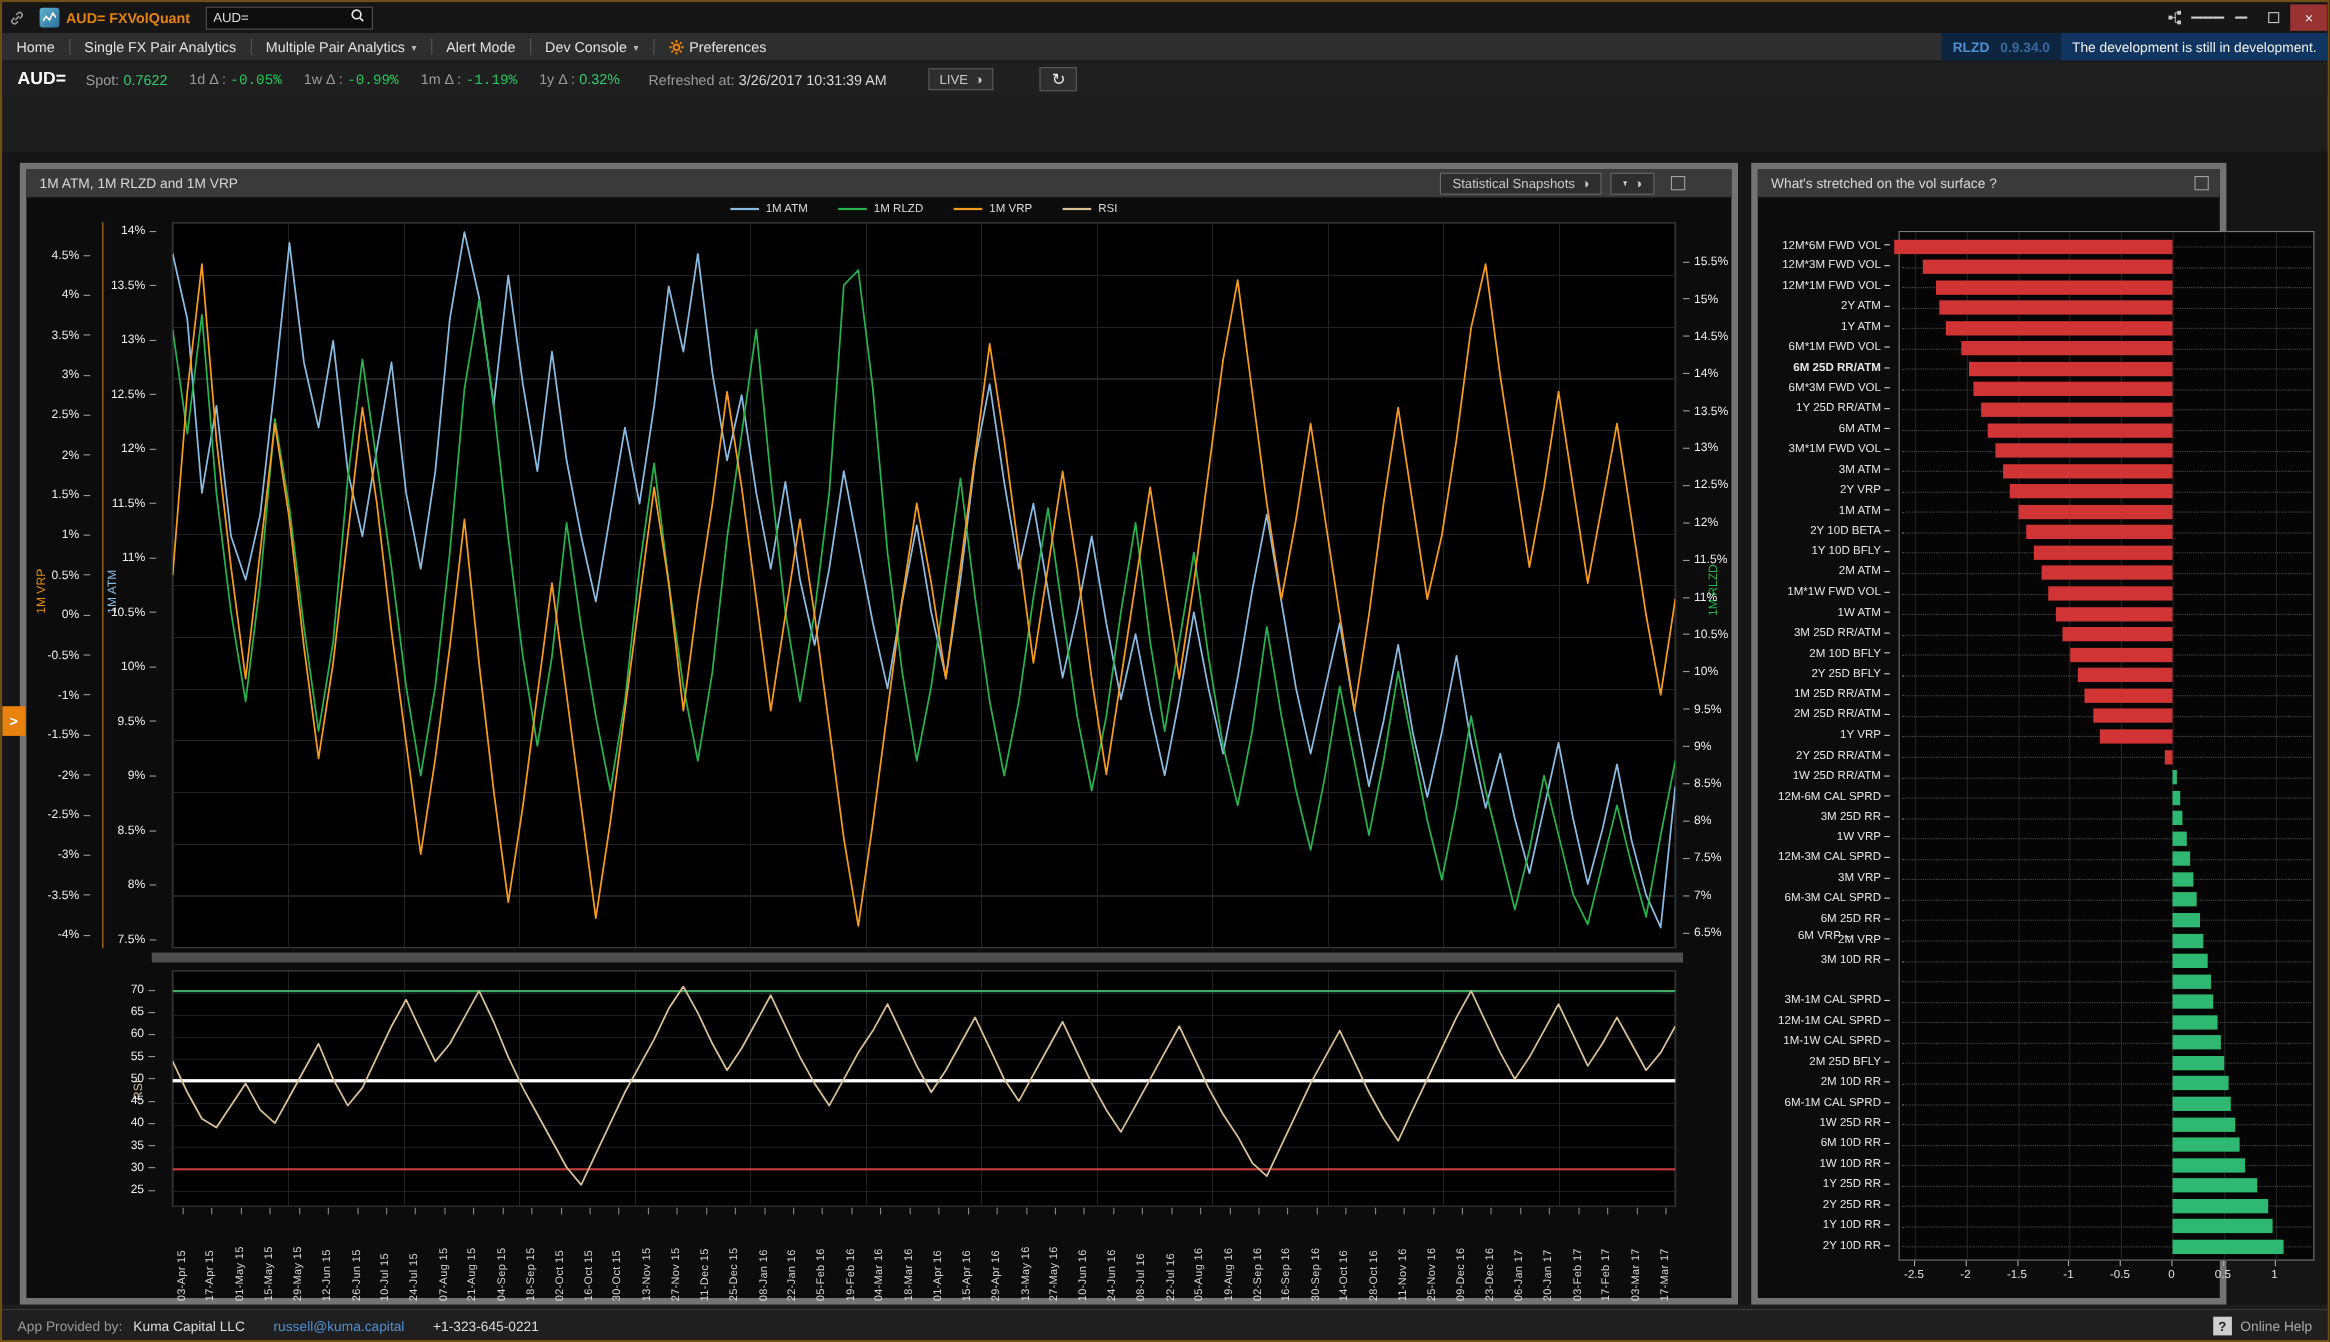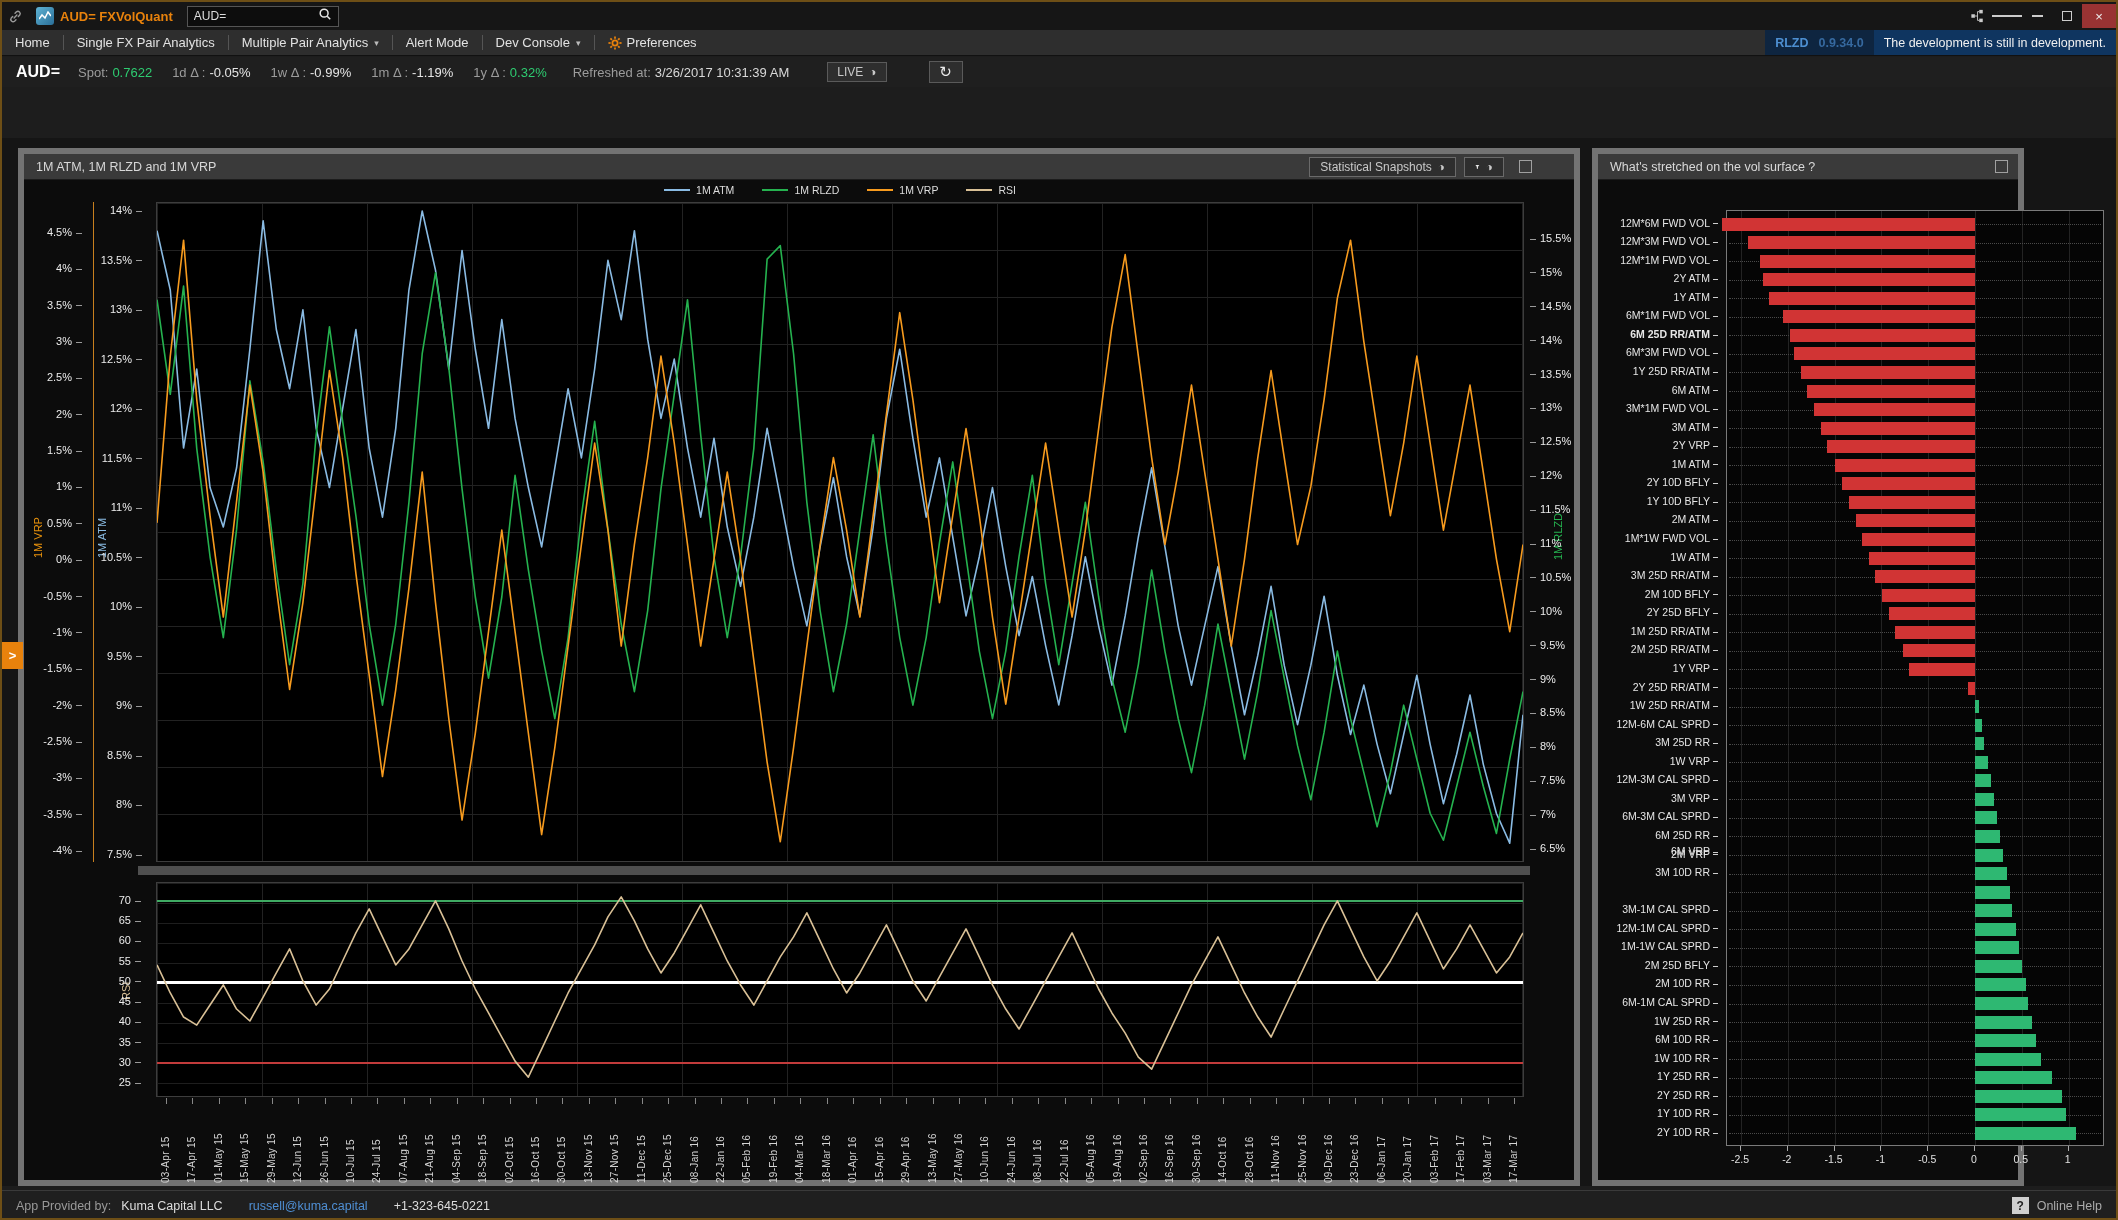--- a/index.html
+++ b/index.html
@@ -29,21 +29,21 @@
   #beta-wrap { margin-left:auto; display:flex; height:100%; }
   #beta-badge { background:#0e2540; color:#4d8fd1; display:flex; align-items:center; padding:0 10px; font-size:12.5px; font-weight:bold; }
   #beta-badge .ver { color:#36699f; font-weight:bold; margin-left:10px; }
   #beta-msg { background:#0f3560; color:#f0f0f0; display:flex; align-items:center; padding:0 10px; font-size:12.5px; }
 
   
   #infobar { position:absolute; left:0; top:55px; width:100%; height:30px; background:#1f1f1f; display:flex; align-items:center; font-size:13px; }
   #infobar .sym { color:#fff; font-weight:bold; font-size:16px; margin:0 18px 0 14px; }
   #infobar .lbl { color:#9c9c9c; margin-right:4px; }
   #infobar .grp { margin-right:20px; white-space:nowrap; }
-  .val-up { color:#2ecc71; } .val-down { color:#e5e5e5; }
+  .val-up { color:#2ecc71; } .val-down { color:#22c55e;font-family:Liberation Mono, monospace; }
   #live-btn { margin-left:18px; background:#2e2e2e; border:1px solid #5a5a5a; color:#c9c9c9; font-size:12px; padding:2px 9px; display:flex; align-items:center; gap:6px; }
   #refresh-btn { margin-left:42px; background:#2e2e2e; border:1px solid #5a5a5a; color:#e8e8e8; font-size:15px; width:34px; height:22px; display:flex; align-items:center; justify-content:center; }
   #tabs-row { position:absolute; left:0; top:111px; width:100%; height:25px; background:#1d1d1d; display:flex; padding-left:10px; }
   .tab { padding:4px 16px; font-size:13px; background:#2a2a2a; color:#b5b5b5; border:1px solid #171717; border-bottom:none; margin-right:2px; white-space:nowrap; }
   .tab.active { background:#3d3d3d; color:#e8820c; }
 
   
   #content { position:absolute; left:0; top:136px; width:100%; height:1048px; background:#151515; }
   .panel { position:absolute; background:#0c0c0c; border:6px solid #737373; }
   #chart-panel { left:16px; top:10px; width:1562px; height:1038px; }
@@ -477,21 +477,21 @@
           <div class="blabel" style="top: 77.74px;">1Y ATM</div>
           <div class="blabel" style="top: 96.3px;">6M*1M FWD VOL</div>
           <div class="blabel" style="top: 114.86px; font-weight: bold;">6M 25D RR/ATM</div>
           <div class="blabel" style="top: 133.42px;">6M*3M FWD VOL</div>
           <div class="blabel" style="top: 151.98px;">1Y 25D RR/ATM</div>
           <div class="blabel" style="top: 170.54px;">6M ATM</div>
           <div class="blabel" style="top: 189.1px;">3M*1M FWD VOL</div>
           <div class="blabel" style="top: 207.66px;">3M ATM</div>
           <div class="blabel" style="top: 226.22px;">2Y VRP</div>
           <div class="blabel" style="top: 244.78px;">1M ATM</div>
-          <div class="blabel" style="top: 263.34px;">2Y 10D BFLY</div>
+          <div class="blabel" style="top: 263.34px;">2Y 10D BETA</div>
           <div class="blabel" style="top: 281.9px;">1Y 10D BFLY</div>
           <div class="blabel" style="top: 300.46px;">2M ATM</div>
           <div class="blabel" style="top: 319.02px;">1M*1W FWD VOL</div>
           <div class="blabel" style="top: 337.58px;">1W ATM</div>
           <div class="blabel" style="top: 356.14px;">3M 25D RR/ATM</div>
           <div class="blabel" style="top: 374.7px;">2M 10D BFLY</div>
           <div class="blabel" style="top: 393.26px;">2Y 25D BFLY</div>
           <div class="blabel" style="top: 411.82px;">1M 25D RR/ATM</div>
           <div class="blabel" style="top: 430.38px;">2M 25D RR/ATM</div>
           <div class="blabel" style="top: 448.94px;">1Y VRP</div>
@@ -499,21 +499,21 @@
           <div class="blabel" style="top: 486.06px;">1W 25D RR/ATM</div>
           <div class="blabel" style="top: 504.62px;">12M-6M CAL SPRD</div>
           <div class="blabel" style="top: 523.18px;">3M 25D RR</div>
           <div class="blabel" style="top: 541.74px;">1W VRP</div>
           <div class="blabel" style="top: 560.3px;">12M-3M CAL SPRD</div>
           <div class="blabel" style="top: 578.86px;">3M VRP</div>
           <div class="blabel" style="top: 597.42px;">6M-3M CAL SPRD</div>
           <div class="blabel" style="top: 615.98px;">6M 25D RR</div>
           <div class="blabel" style="top: 634.54px;">2M VRP</div>
           <div class="blabel" style="top: 653.1px;">3M 10D RR</div>
-          <div class="blabel" style="top: 632px;">6M VRP</div>
+          <div class="blabel" style="top: 632px; text-align: center;">6M VRP</div>
           <div class="blabel" style="top: 690.22px;">3M-1M CAL SPRD</div>
           <div class="blabel" style="top: 708.78px;">12M-1M CAL SPRD</div>
           <div class="blabel" style="top: 727.34px;">1M-1W CAL SPRD</div>
           <div class="blabel" style="top: 745.9px;">2M 25D BFLY</div>
           <div class="blabel" style="top: 764.46px;">2M 10D RR</div>
           <div class="blabel" style="top: 783.02px;">6M-1M CAL SPRD</div>
           <div class="blabel" style="top: 801.58px;">1W 25D RR</div>
           <div class="blabel" style="top: 820.14px;">6M 10D RR</div>
           <div class="blabel" style="top: 838.7px;">1W 10D RR</div>
           <div class="blabel" style="top: 857.26px;">1Y 25D RR</div>

